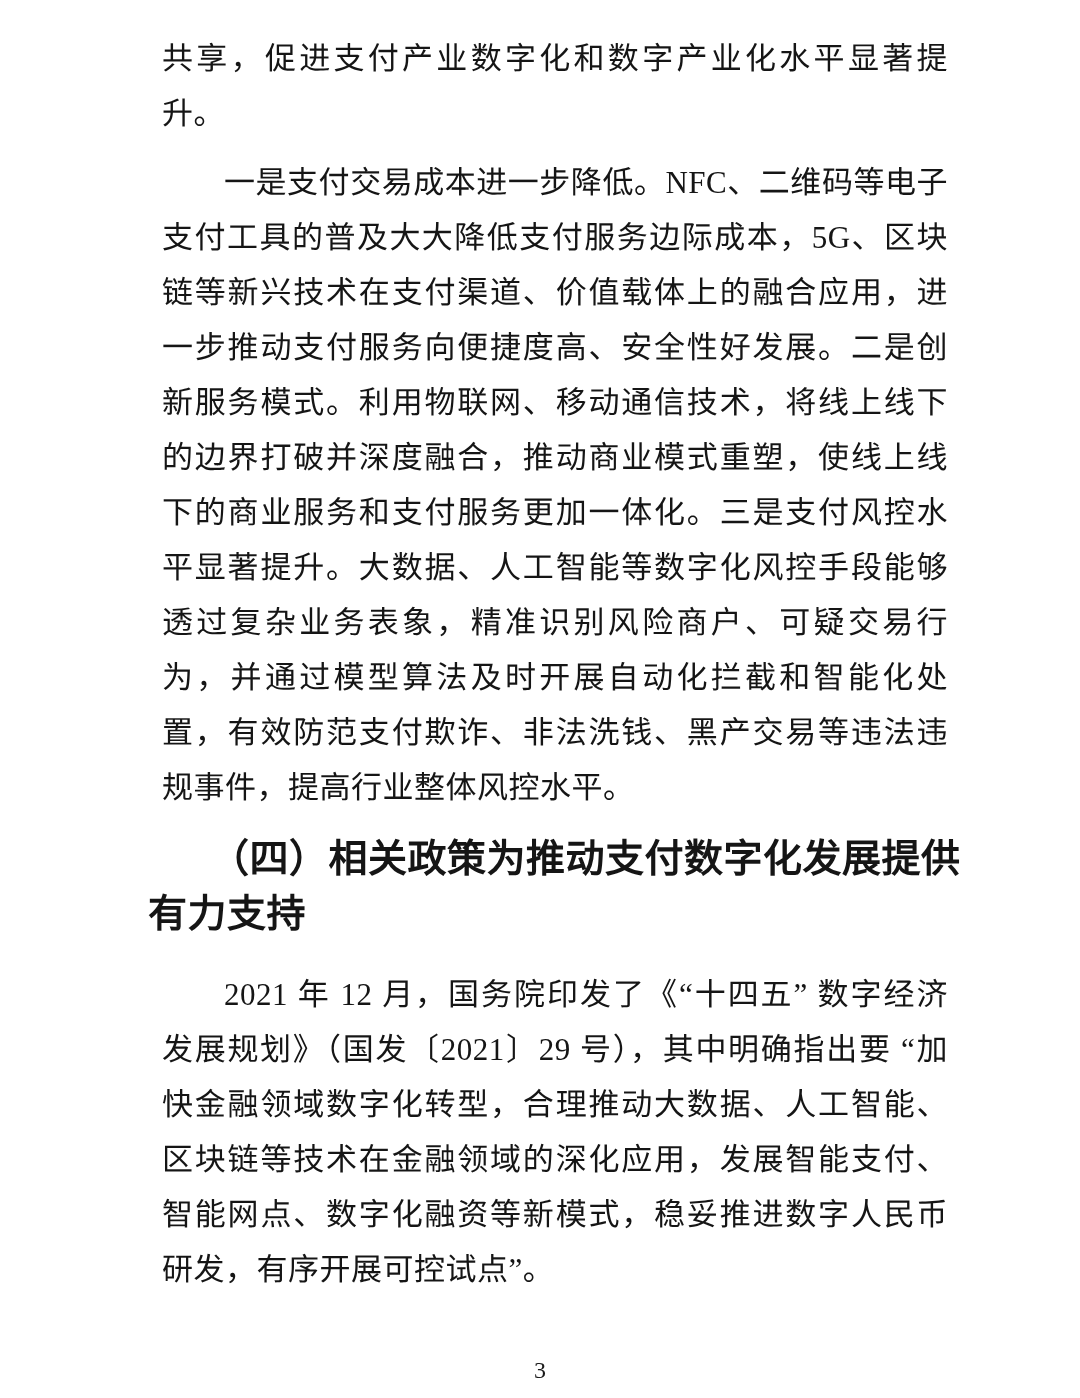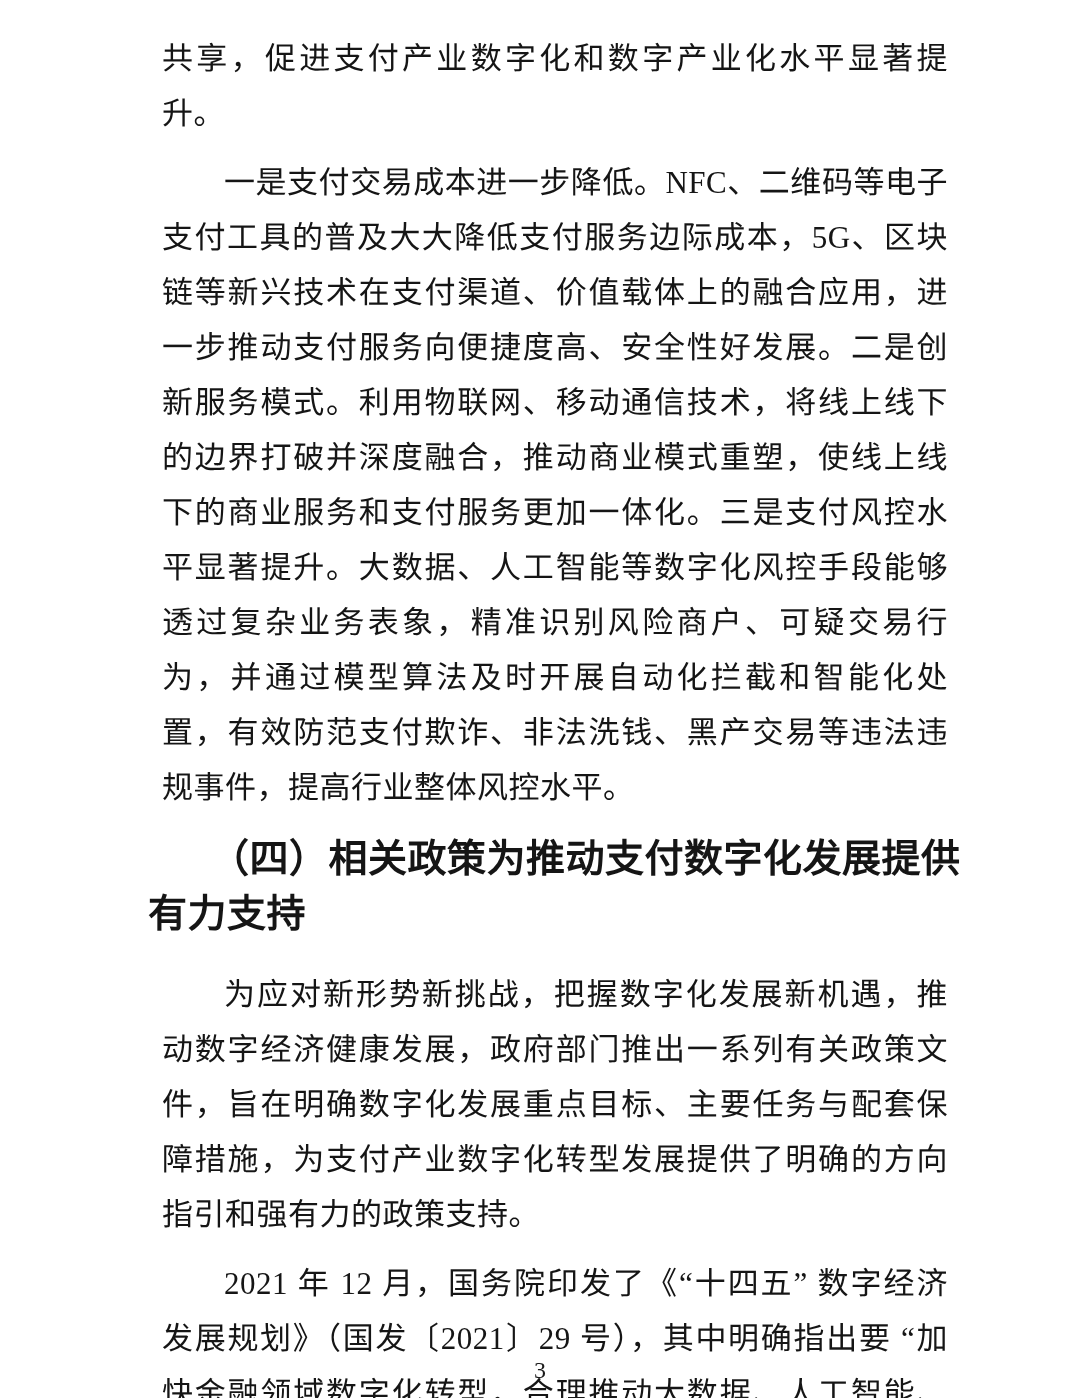--- a/index.html
+++ b/index.html
@@ -53,17 +53,16 @@
   }
 </style>
 </head>
 <body>
 
 <div class="page">
   <div class="content">
     <p class="body-para">共享，促进支付产业数字化和数字产业化水平显著提升。</p>
     <p class="body-para indent">一是支付交易成本进一步降低。NFC、二维码等电子支付工具的普及大大降低支付服务边际成本，5G、区块链等新兴技术在支付渠道、价值载体上的融合应用，进一步推动支付服务向便捷度高、安全性好发展。二是创新服务模式。利用物联网、移动通信技术，将线上线下的边界打破并深度融合，推动商业模式重塑，使线上线下的商业服务和支付服务更加一体化。三是支付风控水平显著提升。大数据、人工智能等数字化风控手段能够透过复杂业务表象，精准识别风险商户、可疑交易行为，并通过模型算法及时开展自动化拦截和智能化处置，有效防范支付欺诈、非法洗钱、黑产交易等违法违规事件，提高行业整体风控水平。</p>
     <h3 class="section-heading">（四）相关政策为推动支付数字化发展提供有力支持</h3>
-    <p class="body-para indent">为应对新形势新挑战，把握数字化发展新机遇，推动数字经济健康发展，政府部门推出一系列有关政策文件，旨在明确数字化发展重点目标、主要任务与配套保障措施，为支付产业数字化转型发展提供了明确的方向指引和强有力的政策支持。</p>
     <p class="body-para indent">2021 年 12 月，国务院印发了《“十四五” 数字经济发展规划》（国发〔2021〕29 号），其中明确指出要 “加快金融领域数字化转型，合理推动大数据、人工智能、区块链等技术在金融领域的深化应用，发展智能支付、智能网点、数字化融资等新模式，稳妥推进数字人民币研发，有序开展可控试点”。</p>
   </div>
   <div class="page-footer">3</div>
 </div>
 
 </body></html>

